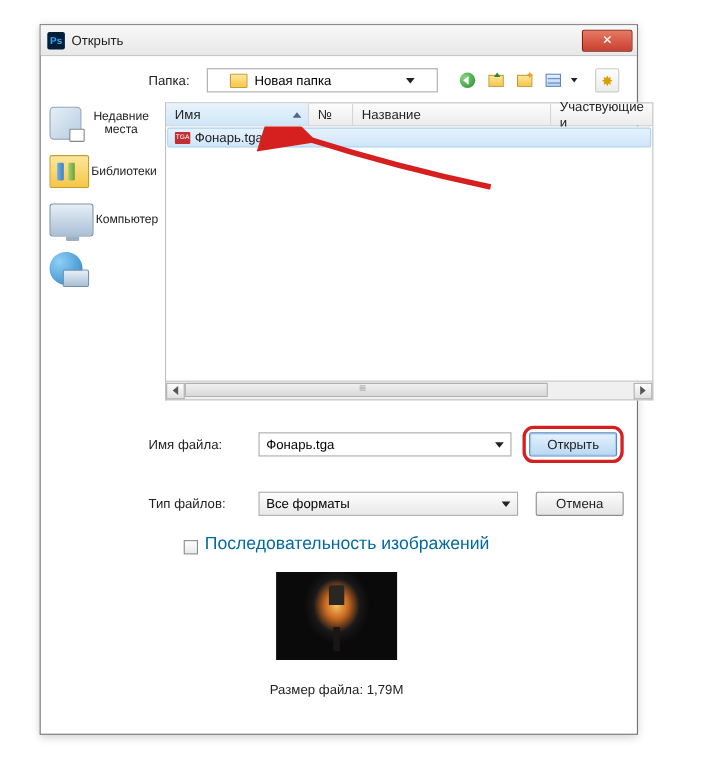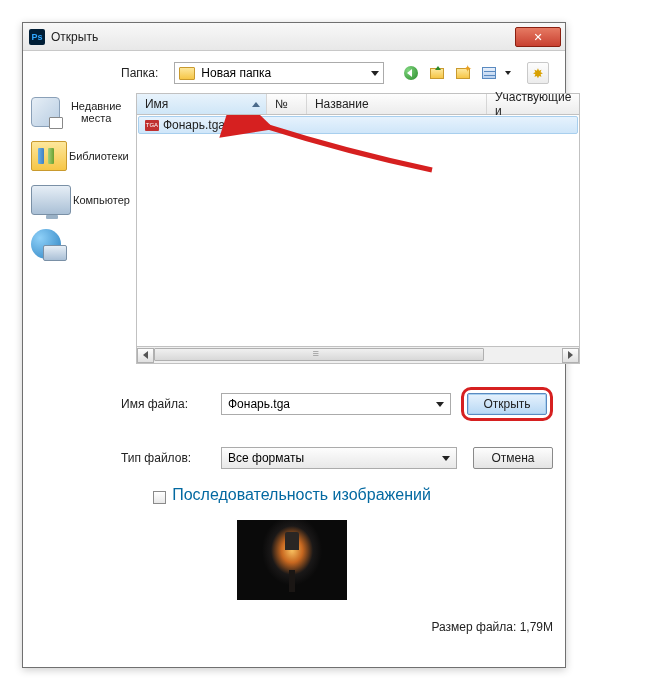--- a/index.html
+++ b/index.html
@@ -1,26 +1,26 @@
 <!DOCTYPE html>
 <html><head>
 <meta charset="utf-8">
 <style>
   * { box-sizing: border-box; margin: 0; padding: 0; font-family: "Segoe UI", Tahoma, sans-serif; }
   body { background: #fff; width: 656px; height: 689px; position: relative; }
-  .outer { position: absolute; left: 22px; top: 22px; width: 544px; height: 646px; border: 1px solid #707070; background: #fff; box-shadow: 0 2px 8px rgba(0,0,0,.2); }
+  .outer { position: absolute; left: 36px; top: 22px; width: 544px; height: 646px; border: 1px solid #707070; background: #fff; box-shadow: 0 2px 8px rgba(0,0,0,.2); }
   .titlebar { height: 28px; background: linear-gradient(to bottom, #f8f8f8, #e8e8e8); border-bottom: 1px solid #c8c8c8; display: flex; align-items: center; padding: 0 4px 0 6px; }
   .titlebar .ps-icon { width: 16px; height: 16px; background: #001e36; border-radius: 2px; color: #31a8ff; font-size: 9px; font-weight: bold; line-height: 16px; text-align: center; margin-right: 6px; }
   .titlebar .title { font-size: 12px; color: #222; flex: 1; }
   .close-btn { width: 46px; height: 20px; background: linear-gradient(to bottom, #e67a63, #c84030); border: 1px solid #8a1f10; border-radius: 2px; color: #fff; font-size: 11px; line-height: 18px; text-align: center; cursor: pointer; }
   .content { padding: 8px 12px 8px 8px; }
   .top-row { display: flex; align-items: center; height: 28px; margin-bottom: 6px; padding-left: 90px; padding-right: 4px; gap: 16px; }
   .lbl { font-size: 12px; color: #222; }
   .top-row .lbl { width: auto; text-align: right; }
-  .folder-dd { display: flex; align-items: center; flex: 1; height: 22px; border: 1px solid #ababab; background: #fff; padding: 0 4px; font-size: 12px; position: relative; max-width: 270px; }
+  .folder-dd { display: flex; align-items: center; flex: 1; height: 22px; border: 1px solid #ababab; background: #fff; padding: 0 20px; font-size: 12px; position: relative; max-width: 270px; }
   .folder-dd .folder-icon { width: 16px; height: 13px; background: linear-gradient(to bottom,#fde79c,#f6c646); border: 1px solid #c99a2e; border-radius: 1px; margin-right: 6px; }
   .folder-dd .dd-arrow { margin-left: auto; width: 0; height: 0; border-left: 4px solid transparent; border-right: 4px solid transparent; border-top: 5px solid #222; }
   .nav-icons { display: flex; gap: 4px; }
   .nav-btn { width: 22px; height: 22px; border: 1px solid transparent; border-radius: 2px; display: flex; align-items: center; justify-content: center; cursor: pointer; }
   .nv-back { width:14px;height:14px;border-radius:50%;background:radial-gradient(circle at 30% 30%,#7fd67f,#2a8a2a);position:relative;}
   .nv-back:after{content:"";position:absolute;left:3px;top:3px;border-top:4px solid transparent;border-bottom:4px solid transparent;border-right:5px solid #fff;}
   .nv-up { width:14px;height:11px;background:linear-gradient(#fde79c,#f6c646);border:1px solid #c99a2e;position:relative;}
   .nv-up:after{content:"";position:absolute;left:4px;top:-3px;width:0;height:0;border-left:3px solid transparent;border-right:3px solid transparent;border-bottom:4px solid #2a8a2a;}
   .nv-new { width:14px;height:11px;background:linear-gradient(#fde79c,#f6c646);border:1px solid #c99a2e;position:relative;}
   .nv-new:after{content:"✦";position:absolute;right:-3px;top:-6px;color:#e8a020;font-size:10px;}
@@ -72,21 +72,21 @@
   .combo .dd-arrow{margin-left:auto;width:0;height:0;border-left:4px solid transparent;border-right:4px solid transparent;border-top:5px solid #222;}
   .dlg-btn{width:80px;height:22px;border:1px solid #8a8a8a;background:linear-gradient(#fdfdfd,#e4e4e4);font-size:12px;color:#222;border-radius:2px;cursor:pointer;}
   .btn-highlight{border:3px solid #d62020;border-radius:10px;padding:3px;display:inline-block;}
   .btn-highlight .dlg-btn{background:linear-gradient(#e6f2fd,#b8d8f4);border:1px solid #5a8ac0;box-shadow:0 0 0 1px #a8d0f0 inset;}
   .chk-row{display:flex;align-items:flex-end;justify-content:center;margin-top:14px;font-size:16px;color:#0369a1;gap:6px;}
   .chk{width:13px;height:13px;border:1px solid #8a8a8a;background:linear-gradient(#fff,#e8e8e8);}
   .preview{display:flex;justify-content:center;margin-top:16px;}
   .thumb{width:110px;height:80px;background:radial-gradient(ellipse 30px 35px at 50% 38%,#f8c060 0%,#c86820 35%,#1a1818 70%,#0a0a0a 100%);position:relative;}
   .thumb:before{content:"";position:absolute;left:48px;top:12px;width:14px;height:18px;background:#2a2624;border-radius:2px 2px 0 0;}
   .thumb:after{content:"";position:absolute;left:52px;top:50px;width:6px;height:22px;background:#1a1614;}
-  .size-lbl{text-align:right;font-size:12px;color:#222;margin-top:20px;}
+  .size-lbl{text-align:center;font-size:12px;color:#222;margin-top:20px;}
 </style>
 </head>
 <body>
 
 <div class="outer">
 
   <div class="titlebar">
     <div class="ps-icon">Ps</div>
     <div class="title">Открыть</div>
     <div class="close-btn">✕</div>

